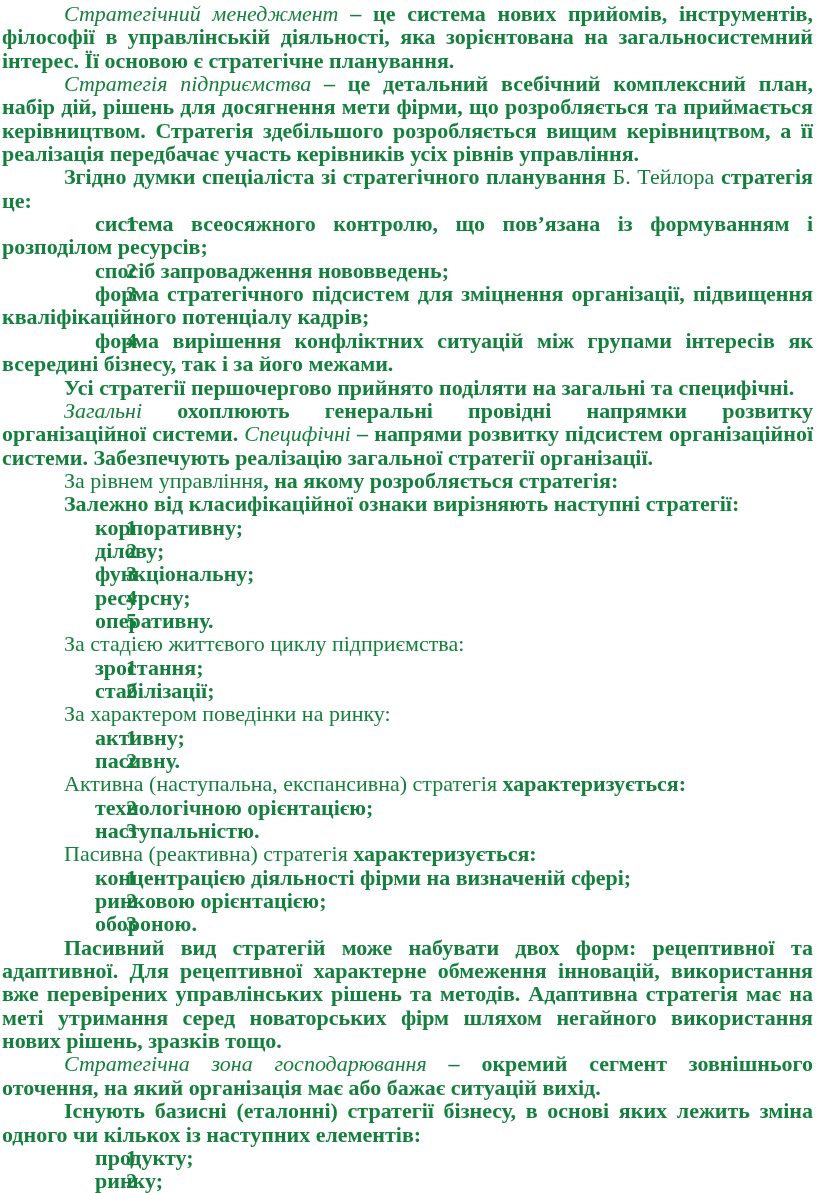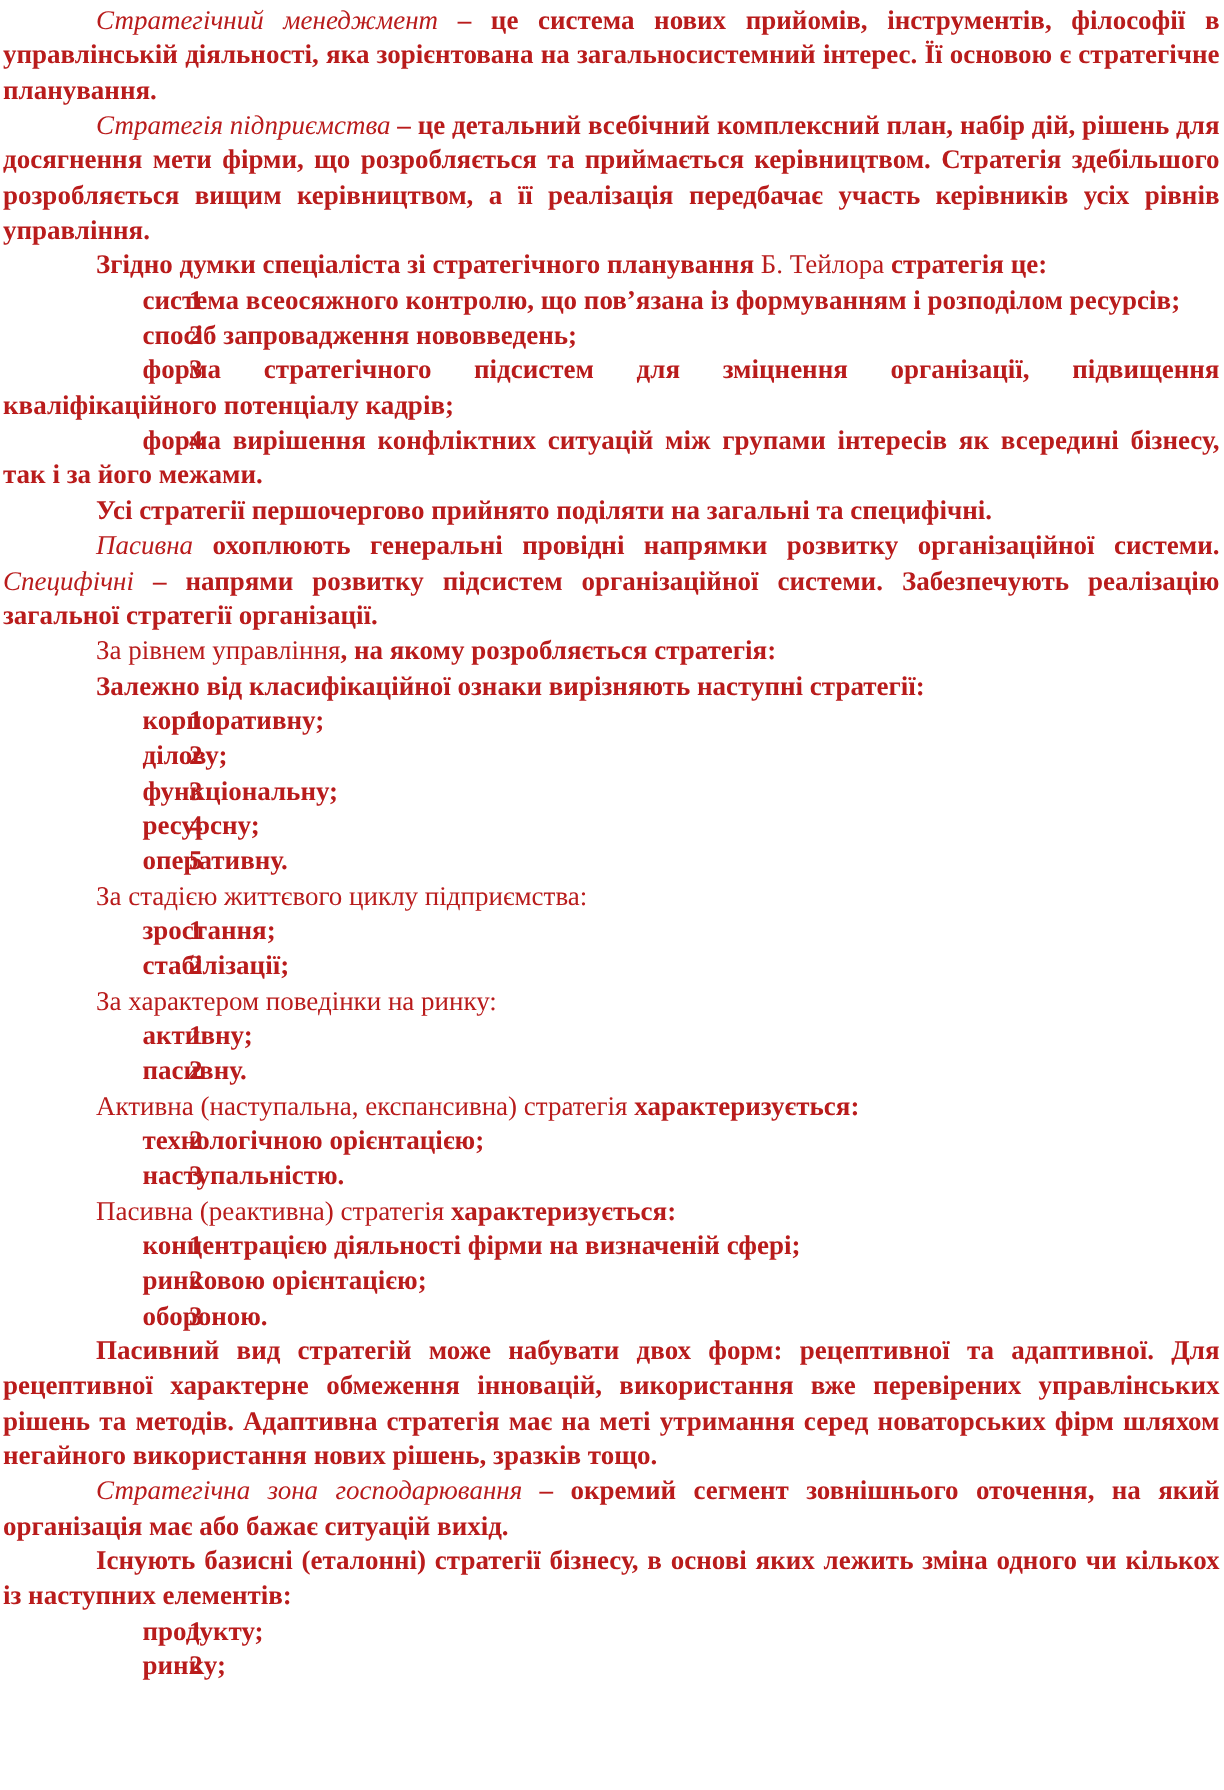--- a/index.html
+++ b/index.html
@@ -16,23 +16,23 @@
     box-sizing: border-box;
     width: 816px;
     height: 1193px;
     background: #ffffff;
     padding: 2px 3px 0 2px;
     overflow: hidden;
   }
   .para {
     margin: 0;
     font-family: "Liberation Serif", "DejaVu Serif", serif;
-    font-size: 18px;
+    font-size: 22px;
     line-height: 23.35px;
-    color: #b91c1c;
+    color: #15803d;
     text-align: justify;
     text-indent: 62px;
     font-weight: bold;
     hyphens: none;
   }
   .run.bold {
     font-weight: bold;
     font-style: normal;
   }
   .run.italic {
@@ -57,21 +57,21 @@
 <div class="page">
   <div id="doc-body">
       <p class="para"><span class="run italic">Стратегічний менеджмент</span><span class="run bold"> – це система нових прийомів, інструментів, філософії в управлінській діяльності, яка зорієнтована на загальносистемний інтерес. Її основою є стратегічне планування.</span></p>
       <p class="para"><span class="run italic">Стратегія підприємства</span><span class="run bold"> – це детальний всебічний комплексний план, набір дій, рішень для досягнення мети фірми, що розробляється та приймається керівництвом. Стратегія здебільшого розробляється вищим керівництвом, а її реалізація передбачає участь керівників усіх рівнів управління.</span></p>
       <p class="para"><span class="run bold">Згідно думки спеціаліста зі стратегічного планування </span><span class="run regular">Б. Тейлора </span><span class="run bold">стратегія це:</span></p>
       <p class="para"><span class="num">1</span><span class="run bold">система всеосяжного контролю, що пов’язана із формуванням і розподілом ресурсів;</span></p>
       <p class="para"><span class="num">2</span><span class="run bold">спосіб запровадження нововведень;</span></p>
       <p class="para"><span class="num">3</span><span class="run bold">форма стратегічного підсистем для зміцнення організації, підвищення кваліфікаційного потенціалу кадрів;</span></p>
       <p class="para"><span class="num">4</span><span class="run bold">форма вирішення конфліктних ситуацій між групами інтересів як всередині бізнесу, так і за його межами.</span></p>
       <p class="para"><span class="run bold">Усі стратегії першочергово прийнято поділяти на загальні та специфічні.</span></p>
-      <p class="para"><span class="run italic">Пасивна</span><span class="run bold"> охоплюють генеральні провідні напрямки розвитку організаційної системи. </span><span class="run italic">Специфічні</span><span class="run bold"> – напрями розвитку підсистем організаційної системи. Забезпечують реалізацію загальної стратегії організації.</span></p>
+      <p class="para"><span class="run italic">Загальні</span><span class="run bold"> охоплюють генеральні провідні напрямки розвитку організаційної системи. </span><span class="run italic">Специфічні</span><span class="run bold"> – напрями розвитку підсистем організаційної системи. Забезпечують реалізацію загальної стратегії організації.</span></p>
       <p class="para"><span class="run regular">За рівнем управління</span><span class="run bold">, на якому розробляється стратегія:</span></p>
       <p class="para"><span class="run bold">Залежно від класифікаційної ознаки вирізняють наступні стратегії:</span></p>
       <p class="para"><span class="num">1</span><span class="run bold">корпоративну;</span></p>
       <p class="para"><span class="num">2</span><span class="run bold">ділову;</span></p>
       <p class="para"><span class="num">3</span><span class="run bold">функціональну;</span></p>
       <p class="para"><span class="num">4</span><span class="run bold">ресурсну;</span></p>
       <p class="para"><span class="num">5</span><span class="run bold">оперативну.</span></p>
       <p class="para"><span class="run regular">За стадією життєвого циклу підприємства:</span></p>
       <p class="para"><span class="num">1</span><span class="run bold">зростання;</span></p>
       <p class="para"><span class="num">2</span><span class="run bold">стабілізації;</span></p>

